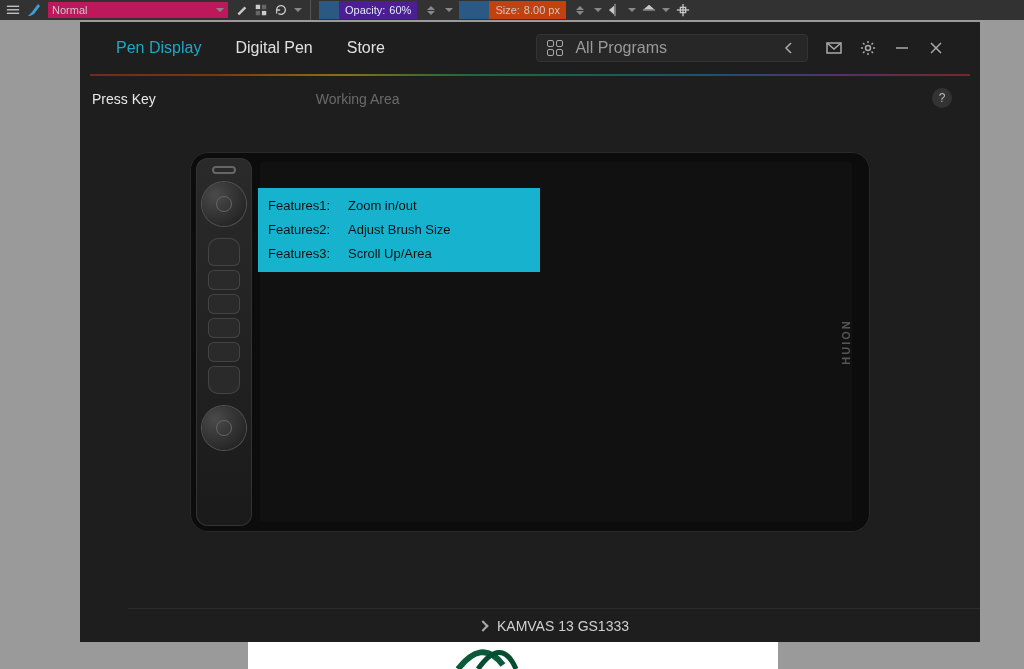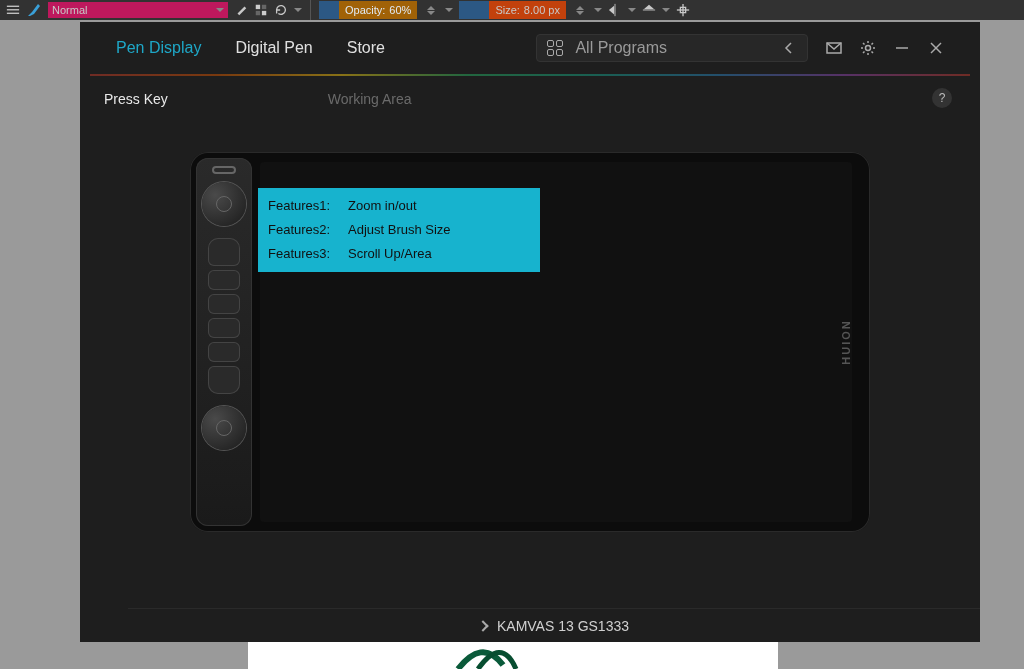--- a/index.html
+++ b/index.html
@@ -18,21 +18,21 @@
   }
   .tb-icon { width: 14px; height: 14px; display:inline-flex; align-items:center; justify-content:center; fill:#c8c8c8; }
   .tb-sep { width: 1px; height: 20px; background:#555; margin:0 2px; }
   .tb-dropdown {
     background:#be185d; color:#c8c8c8; border:none; width:180px; height:16px;
     display:flex; align-items:center; justify-content:space-between; padding:0 4px;
   }
   .caret { width:0; height:0; border-left:4px solid transparent; border-right:4px solid transparent; border-top:4px solid #888; }
   .tb-field {
     display:flex; align-items:center; height:18px;
-    background:#a16207; color:#e0eaf5; padding:0 6px; font-size:11px;
+    background:#4c1d95; color:#e0eaf5; padding:0 6px; font-size:11px;
   }
   .tb-slider-pre { width:20px; height:18px; background:#2c5884; margin-right:-6px;}
   .spinner { display:flex; flex-direction:column; justify-content:center; gap:1px; margin:0 4px;}
   .spinner div{width:0;height:0;border-left:4px solid transparent;border-right:4px solid transparent;}
   .spinner .up{border-bottom:4px solid #888;}
   .spinner .dn{border-top:4px solid #888;}
 
   
   .canvas-area { position:absolute; left:248px; top:640px; width:530px; height:29px; background:#fff; }
 
@@ -50,21 +50,21 @@
   .tabs-main span { cursor:pointer; }
   .tabs-main .active { color:#1ea7c7; }
   .head-right { display:flex; align-items:center; gap:18px; color:#9a9a9a;}
   .all-prog { display:flex; align-items:center; gap:12px; background:#272727; border:1px solid #333; padding:4px 10px; border-radius:4px;}
   .grid4 { width:16px; height:16px; display:grid; grid-template-columns:1fr 1fr; grid-template-rows:1fr 1fr; gap:2px;}
   .grid4 div{border:1.5px solid #aaa; border-radius:2px;}
   .head-ico { width:16px; height:16px; stroke:#aaa; fill:none; stroke-width:1.5; cursor:pointer;}
   .rainbow { height:2px; background:linear-gradient(90deg,#c0392b,#d35400,#f1c40f,#27ae60,#16a085,#2980b9,#8e44ad,#c0392b); opacity:.5; margin:0 10px;}
 
   .subtabs {
-    height:46px; display:flex; align-items:center; padding:0 24px; gap:160px; font-size:14px;
+    height:46px; display:flex; align-items:center; padding:0 12px; gap:160px; font-size:14px;
     position:relative;
   }
   .subtabs .sub.active { color:#e8e8e8; }
   .subtabs .sub.inactive { color:#6a6a6a; }
   .help-btn { position:absolute; right:28px; top:12px; width:20px; height:20px; border-radius:50%; background:#333; color:#bbb; display:flex; align-items:center; justify-content:center; font-size:12px; cursor:pointer;}
 
   
   .device-area { flex:1; display:flex; justify-content:center; align-items:flex-start; padding-top:30px;}
   .tablet {
     width:680px; height:380px; background:#0c0c0c; border-radius:18px;

